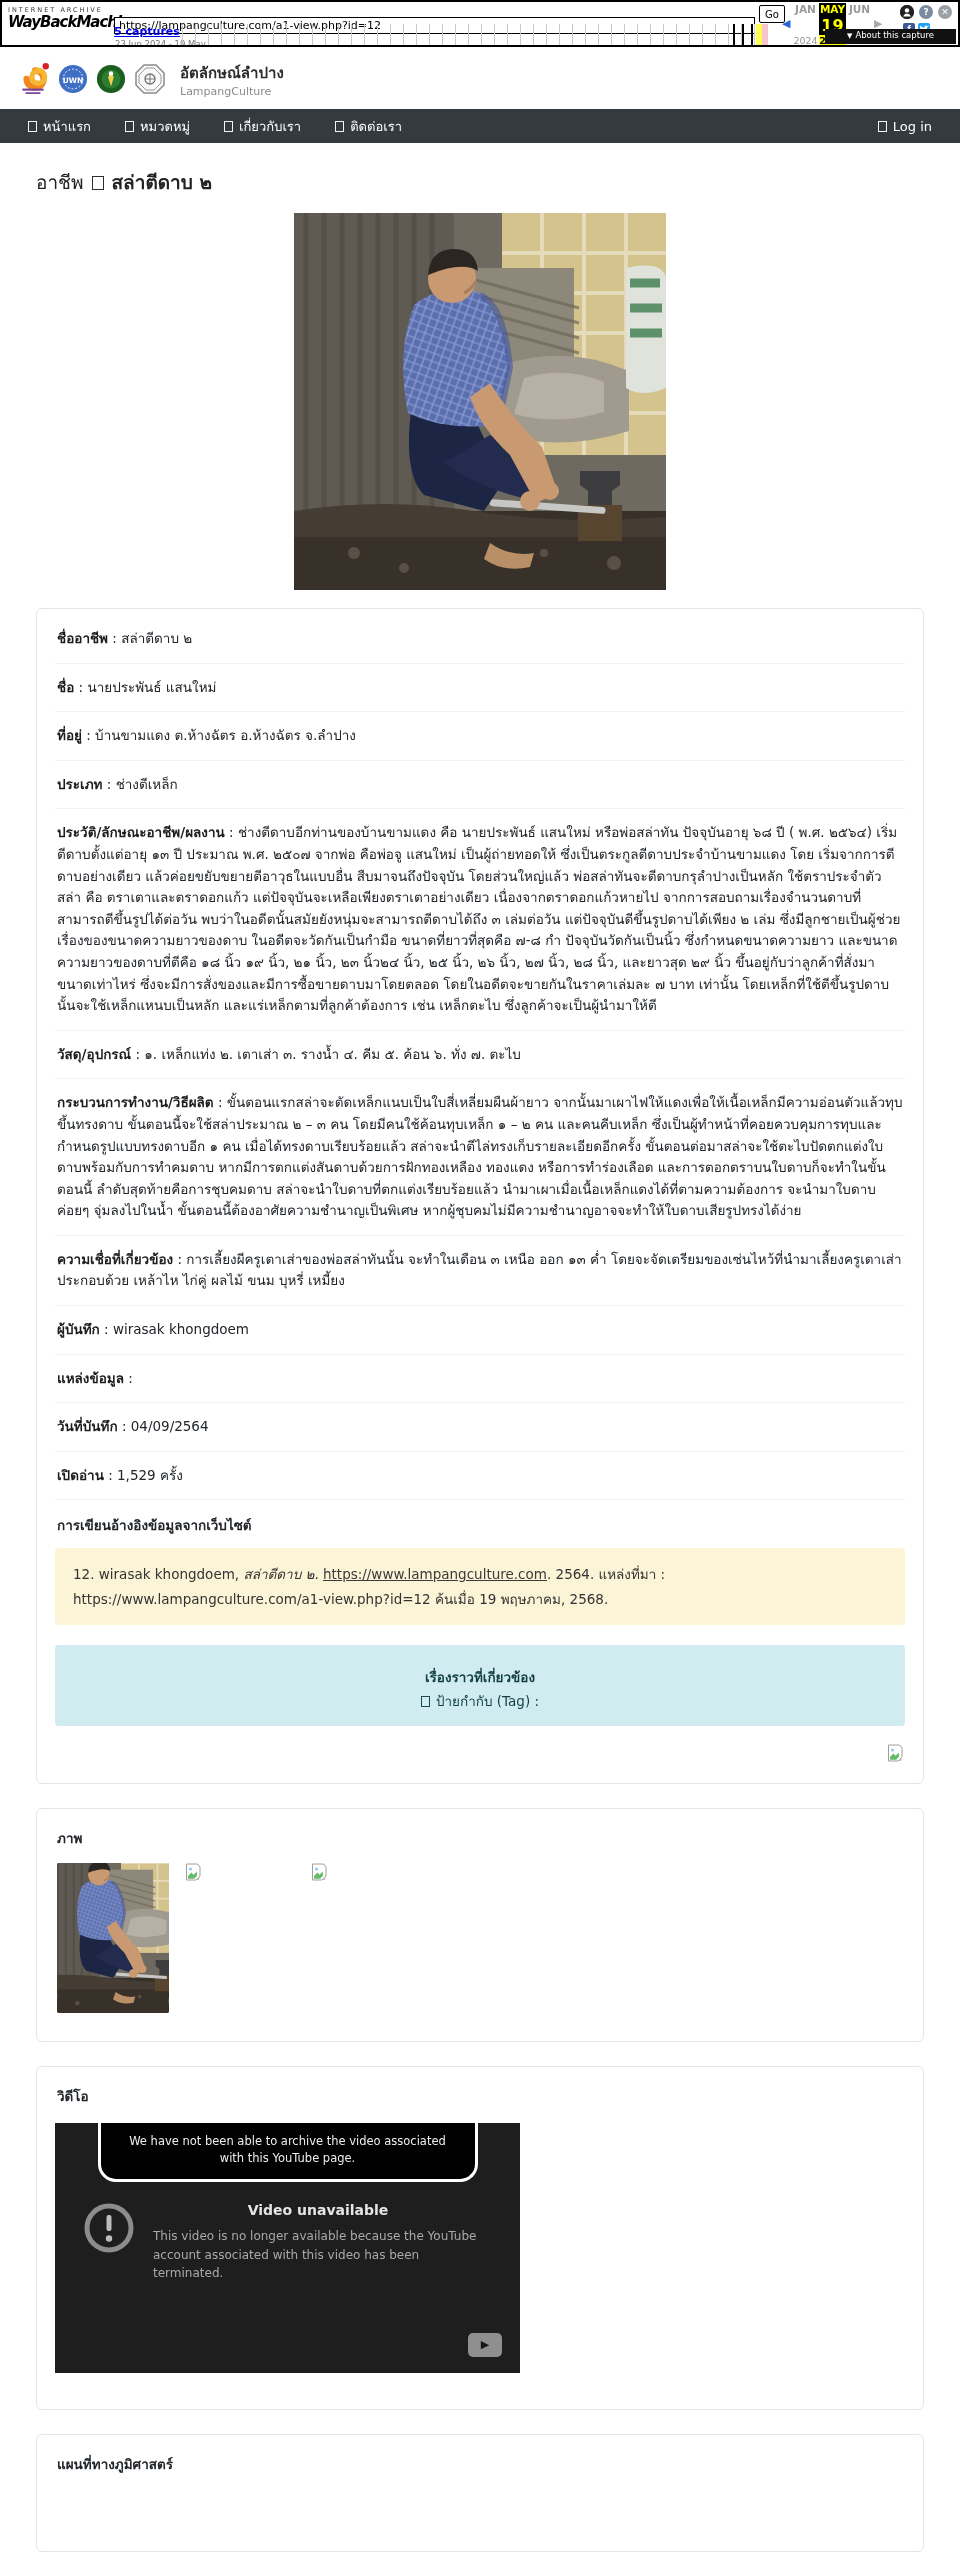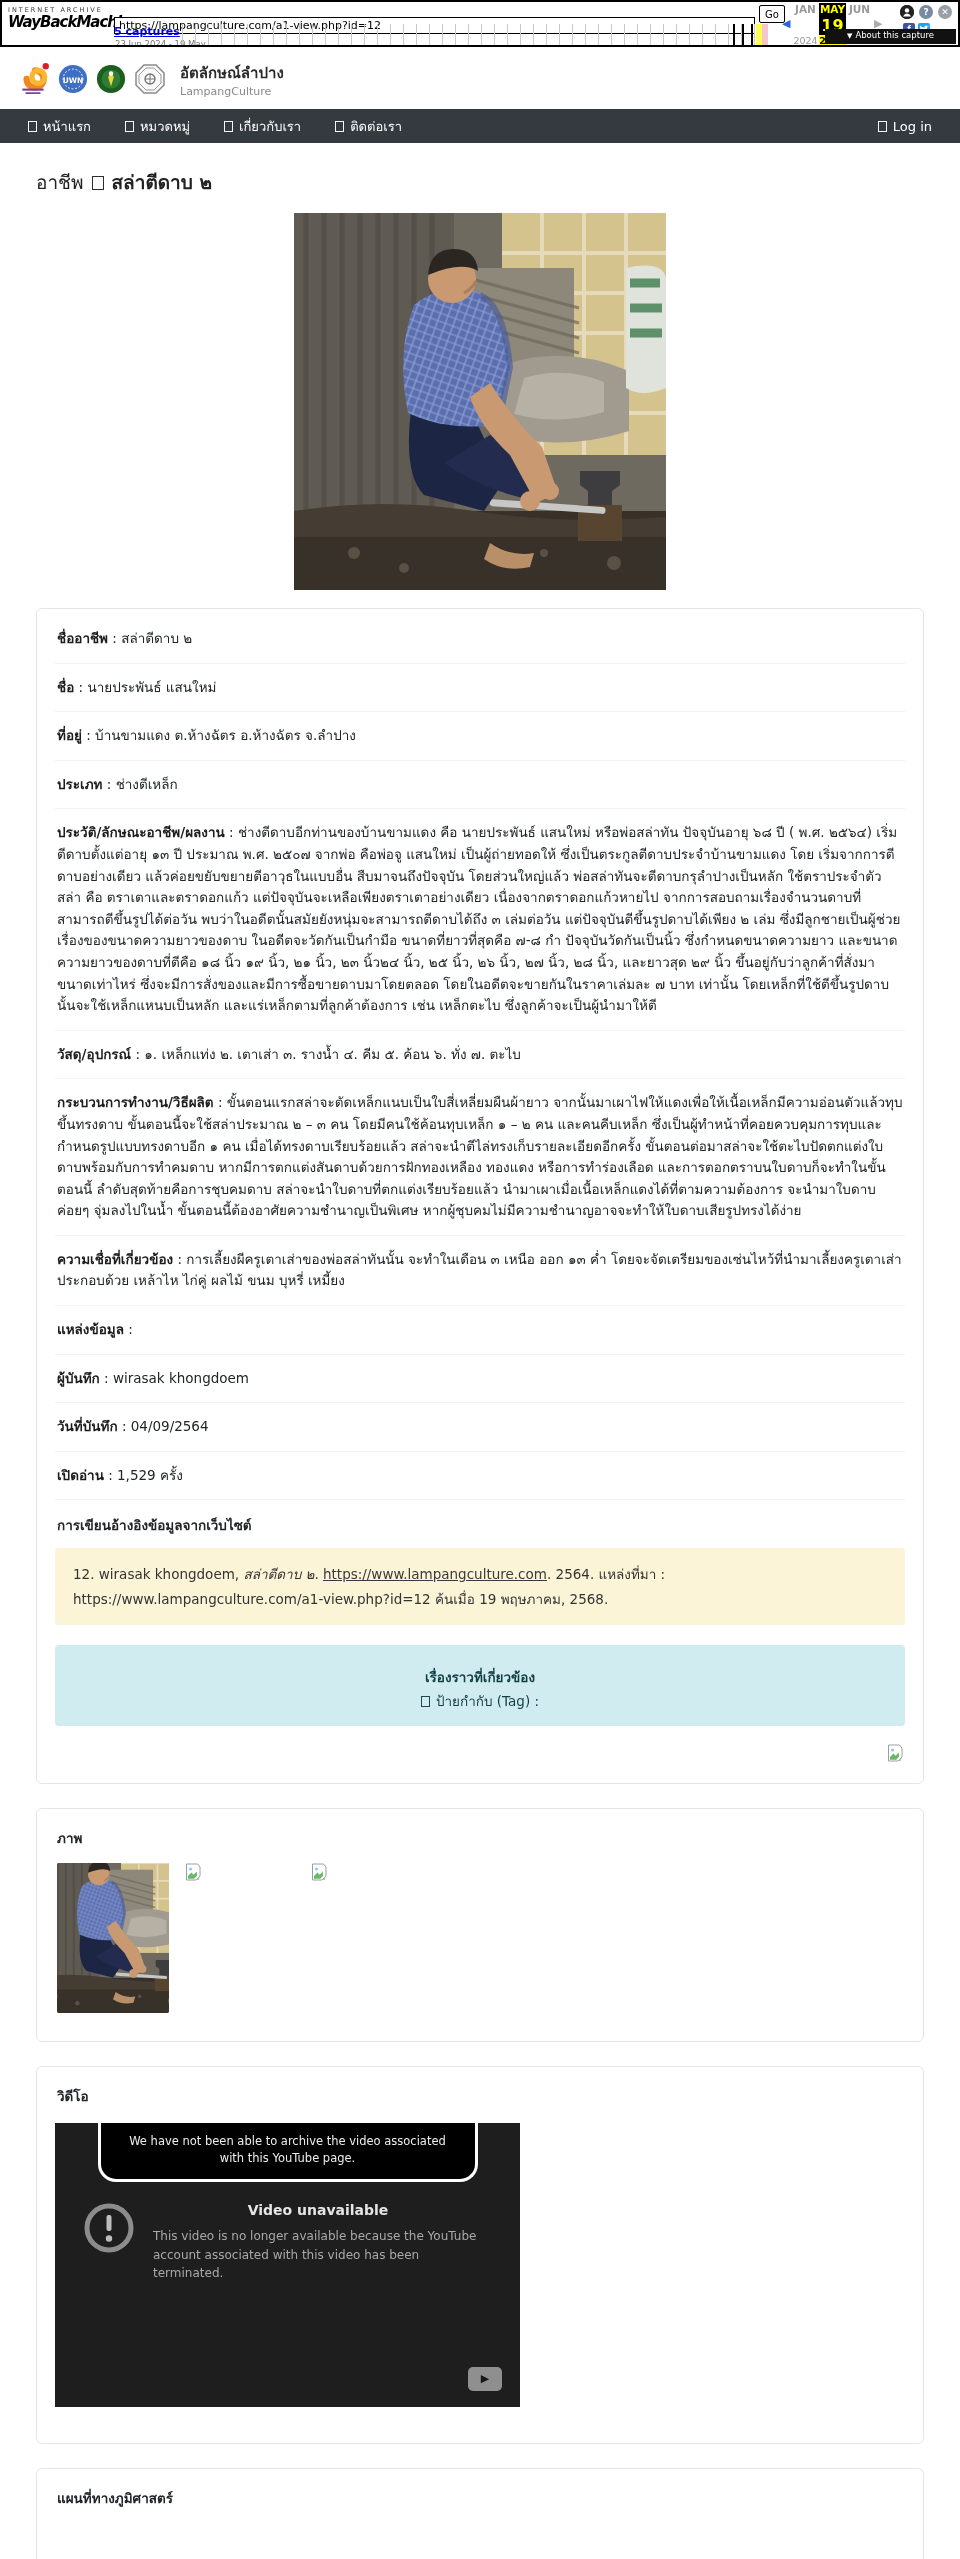--- a/index.html
+++ b/index.html
@@ -82,21 +82,21 @@
   .related-box .rt { font-weight:bold;margin-top:8px; }
   .brokenline { text-align:right; padding:4px 2px 8px; }
 
   .sec-head { padding:12px 2px; font-weight:bold; }
   .thumb-row { display:flex; align-items:flex-start; padding:2px 2px 18px; }
   .thumb { width:112px; height:150px; border-radius:2px; overflow:hidden; flex:0 0 auto; }
   .thumb svg { display:block; }
   .bimg1 { margin-left:16px; } .bimg2 { margin-left:110px; }
 
   
-  .player { position:relative; width:465px; height:284px; background:#1e1e1e; margin:4px 0 26px; overflow:hidden; }
+  .player { position:relative; width:465px; height:250px; background:#1e1e1e; margin:4px 0 26px; overflow:hidden; }
   .yt-note { margin:0 auto; width:380px; background:#000; color:#eee; border:3px solid #fff; border-top:none; border-radius:0 0 18px 18px; padding:10px 28px 12px; font-size:11.5px; text-align:center; line-height:1.5; }
   .yt-body { display:flex; gap:18px; padding:20px 0 0 28px; align-items:flex-start; }
   .yt-title { color:#e5e5e5; font-size:14px; font-weight:bold; margin-bottom:9px;text-align:center; }
   .yt-msg { color:#a9a9a9; font-size:12px; width:330px; line-height:1.55; }
   .yt-play { position:absolute; right:18px; bottom:16px; width:34px; height:24px; background:#8f8f8f; border-radius:5px; color:#161616; font-size:11px; text-align:center; line-height:24px; cursor:pointer; }
   .map-card { min-height:118px; margin-bottom:115px; }
 </style>
 </head>
 <body>
 
@@ -280,22 +280,22 @@
 <div class="card">
   <div class="drow"><span class="dlabel">ชื่ออาชีพ</span><span> : </span><span class="dvalue">สล่าตีดาบ ๒</span></div>
   <div class="drow"><span class="dlabel">ชื่อ</span><span> : </span><span class="dvalue">นายประพันธ์ แสนใหม่</span></div>
   <div class="drow"><span class="dlabel">ที่อยู่</span><span> : </span><span class="dvalue">บ้านขามแดง ต.ห้างฉัตร อ.ห้างฉัตร จ.ลำปาง</span></div>
   <div class="drow"><span class="dlabel">ประเภท</span><span> : </span><span class="dvalue">ช่างตีเหล็ก</span></div>
   <div class="drow"><span class="dlabel">ประวัติ/ลักษณะอาชีพ/ผลงาน</span><span> : </span><span class="dvalue">ช่างตีดาบอีกท่านของบ้านขามแดง คือ นายประพันธ์ แสนใหม่ หรือพ่อสล่าทัน ปัจจุบันอายุ ๖๘ ปี ( พ.ศ. ๒๕๖๔) เริ่มตีดาบตั้งแต่อายุ ๑๓ ปี ประมาณ พ.ศ. ๒๕๐๗ จากพ่อ คือพ่อจู แสนใหม่ เป็นผู้ถ่ายทอดให้ ซึ่งเป็นตระกูลตีดาบประจำบ้านขามแดง โดย เริ่มจากการตีดาบอย่างเดียว แล้วค่อยขยับขยายตีอาวุธในแบบอื่น สืบมาจนถึงปัจจุบัน โดยส่วนใหญ่แล้ว พ่อสล่าทันจะตีดาบกรุลำปางเป็นหลัก ใช้ตราประจำตัวสล่า คือ ตราเตาและตราดอกแก้ว แต่ปัจจุบันจะเหลือเพียงตราเตาอย่างเดียว เนื่องจากตราดอกแก้วหายไป จากการสอบถามเรื่องจำนวนดาบที่สามารถตีขึ้นรูปได้ต่อวัน พบว่าในอดีตนั้นสมัยยังหนุ่มจะสามารถตีดาบได้ถึง ๓ เล่มต่อวัน แต่ปัจจุบันตีขึ้นรูปดาบได้เพียง ๒ เล่ม ซึ่งมีลูกชายเป็นผู้ช่วย
 เรื่องของขนาดความยาวของดาบ ในอดีตจะวัดกันเป็นกำมือ ขนาดที่ยาวที่สุดคือ ๗-๘ กำ ปัจจุบันวัดกันเป็นนิ้ว ซึ่งกำหนดขนาดความยาว และขนาดความยาวของดาบที่ตีคือ ๑๘ นิ้ว ๑๙ นิ้ว, ๒๑ นิ้ว, ๒๓ นิ้ว๒๔ นิ้ว, ๒๕ นิ้ว, ๒๖ นิ้ว, ๒๗ นิ้ว, ๒๘ นิ้ว, และยาวสุด ๒๙ นิ้ว ขึ้นอยู่กับว่าลูกค้าที่สั่งมาขนาดเท่าไหร่ ซึ่งจะมีการสั่งของและมีการซื้อขายดาบมาโดยตลอด โดยในอดีตจะขายกันในราคาเล่มละ ๗ บาท เท่านั้น โดยเหล็กที่ใช้ตีขึ้นรูปดาบนั้นจะใช้เหล็กแหนบเป็นหลัก และแร่เหล็กตามที่ลูกค้าต้องการ เช่น เหล็กตะไบ ซึ่งลูกค้าจะเป็นผู้นำมาให้ตี</span></div>
   <div class="drow"><span class="dlabel">วัสดุ/อุปกรณ์</span><span> : </span><span class="dvalue">๑. เหล็กแท่ง ๒. เตาเส่า ๓. รางน้ำ ๔. คีม ๕. ค้อน ๖. ทั่ง ๗. ตะไบ</span></div>
   <div class="drow"><span class="dlabel">กระบวนการทำงาน/วิธีผลิต</span><span> : </span><span class="dvalue">ขั้นตอนแรกสล่าจะตัดเหล็กแนบเป็นใบสี่เหลี่ยมผืนผ้ายาว จากนั้นมาเผาไฟให้แดงเพื่อให้เนื้อเหล็กมีความอ่อนตัวแล้วทุบขึ้นทรงดาบ ขั้นตอนนี้จะใช้สล่าประมาณ ๒ – ๓ คน โดยมีคนใช้ค้อนทุบเหล็ก ๑ – ๒ คน และคนคีบเหล็ก ซึ่งเป็นผู้ทำหน้าที่คอยควบคุมการทุบและกำหนดรูปแบบทรงดาบอีก ๑ คน เมื่อได้ทรงดาบเรียบร้อยแล้ว สล่าจะนำตีไล่ทรงเก็บรายละเอียดอีกครั้ง ขั้นตอนต่อมาสล่าจะใช้ตะไบปัดตกแต่งใบดาบพร้อมกับการทำคมดาบ หากมีการตกแต่งสันดาบด้วยการฝักทองเหลือง ทองแดง หรือการทำร่องเลือด และการตอกตราบนใบดาบก็จะทำในขั้นตอนนี้ ลำดับสุดท้ายคือการชุบคมดาบ สล่าจะนำใบดาบที่ตกแต่งเรียบร้อยแล้ว นำมาเผาเมื่อเนื้อเหล็กแดงได้ที่ตามความต้องการ จะนำมาใบดาบค่อยๆ จุ่มลงไปในน้ำ ขั้นตอนนี้ต้องอาศัยความชำนาญเป็นพิเศษ หากผู้ชุบคมไม่มีความชำนาญอาจจะทำให้ใบดาบเสียรูปทรงได้ง่าย</span></div>
   <div class="drow"><span class="dlabel">ความเชื่อที่เกี่ยวข้อง</span><span> : </span><span class="dvalue">การเลี้ยงผีครูเตาเส่าของพ่อสล่าทันนั้น จะทำในเดือน ๓ เหนือ ออก ๑๓ ค่ำ โดยจะจัดเตรียมของเซ่นไหว้ที่นำมาเลี้ยงครูเตาเส่า ประกอบด้วย เหล้าไห ไก่คู่ ผลไม้ ขนม บุหรี่ เหมี้ยง</span></div>
+  <div class="drow"><span class="dlabel">ผู้บันทึก</span><span> : </span><span class="dvalue">wirasak khongdoem</span></div>
   <div class="drow"><span class="dlabel">แหล่งข้อมูล</span><span> : </span><span class="dvalue"></span></div>
-  <div class="drow"><span class="dlabel">ผู้บันทึก</span><span> : </span><span class="dvalue">wirasak khongdoem</span></div>
   <div class="drow"><span class="dlabel">วันที่บันทึก</span><span> : </span><span class="dvalue">04/09/2564</span></div>
   <div class="drow"><span class="dlabel">เปิดอ่าน</span><span> : </span><span class="dvalue">1,529 ครั้ง</span></div>
 
   <div class="cite-head">การเขียนอ้างอิงข้อมูลจากเว็บไซต์</div>
   <div class="cite-box">
     <span>12. wirasak khongdoem, </span><span class="it">สล่าตีดาบ ๒</span><span>. </span><a class="lnk">https://www.lampangculture.com</a><span>. 2564. แหล่งที่มา : https://www.lampangculture.com/a1-view.php?id=12 ค้นเมื่อ 19 พฤษภาคม, 2568.</span>
   </div>
 
   <div class="related-box">
     <div class="rt">เรื่องราวที่เกี่ยวข้อง</div>

